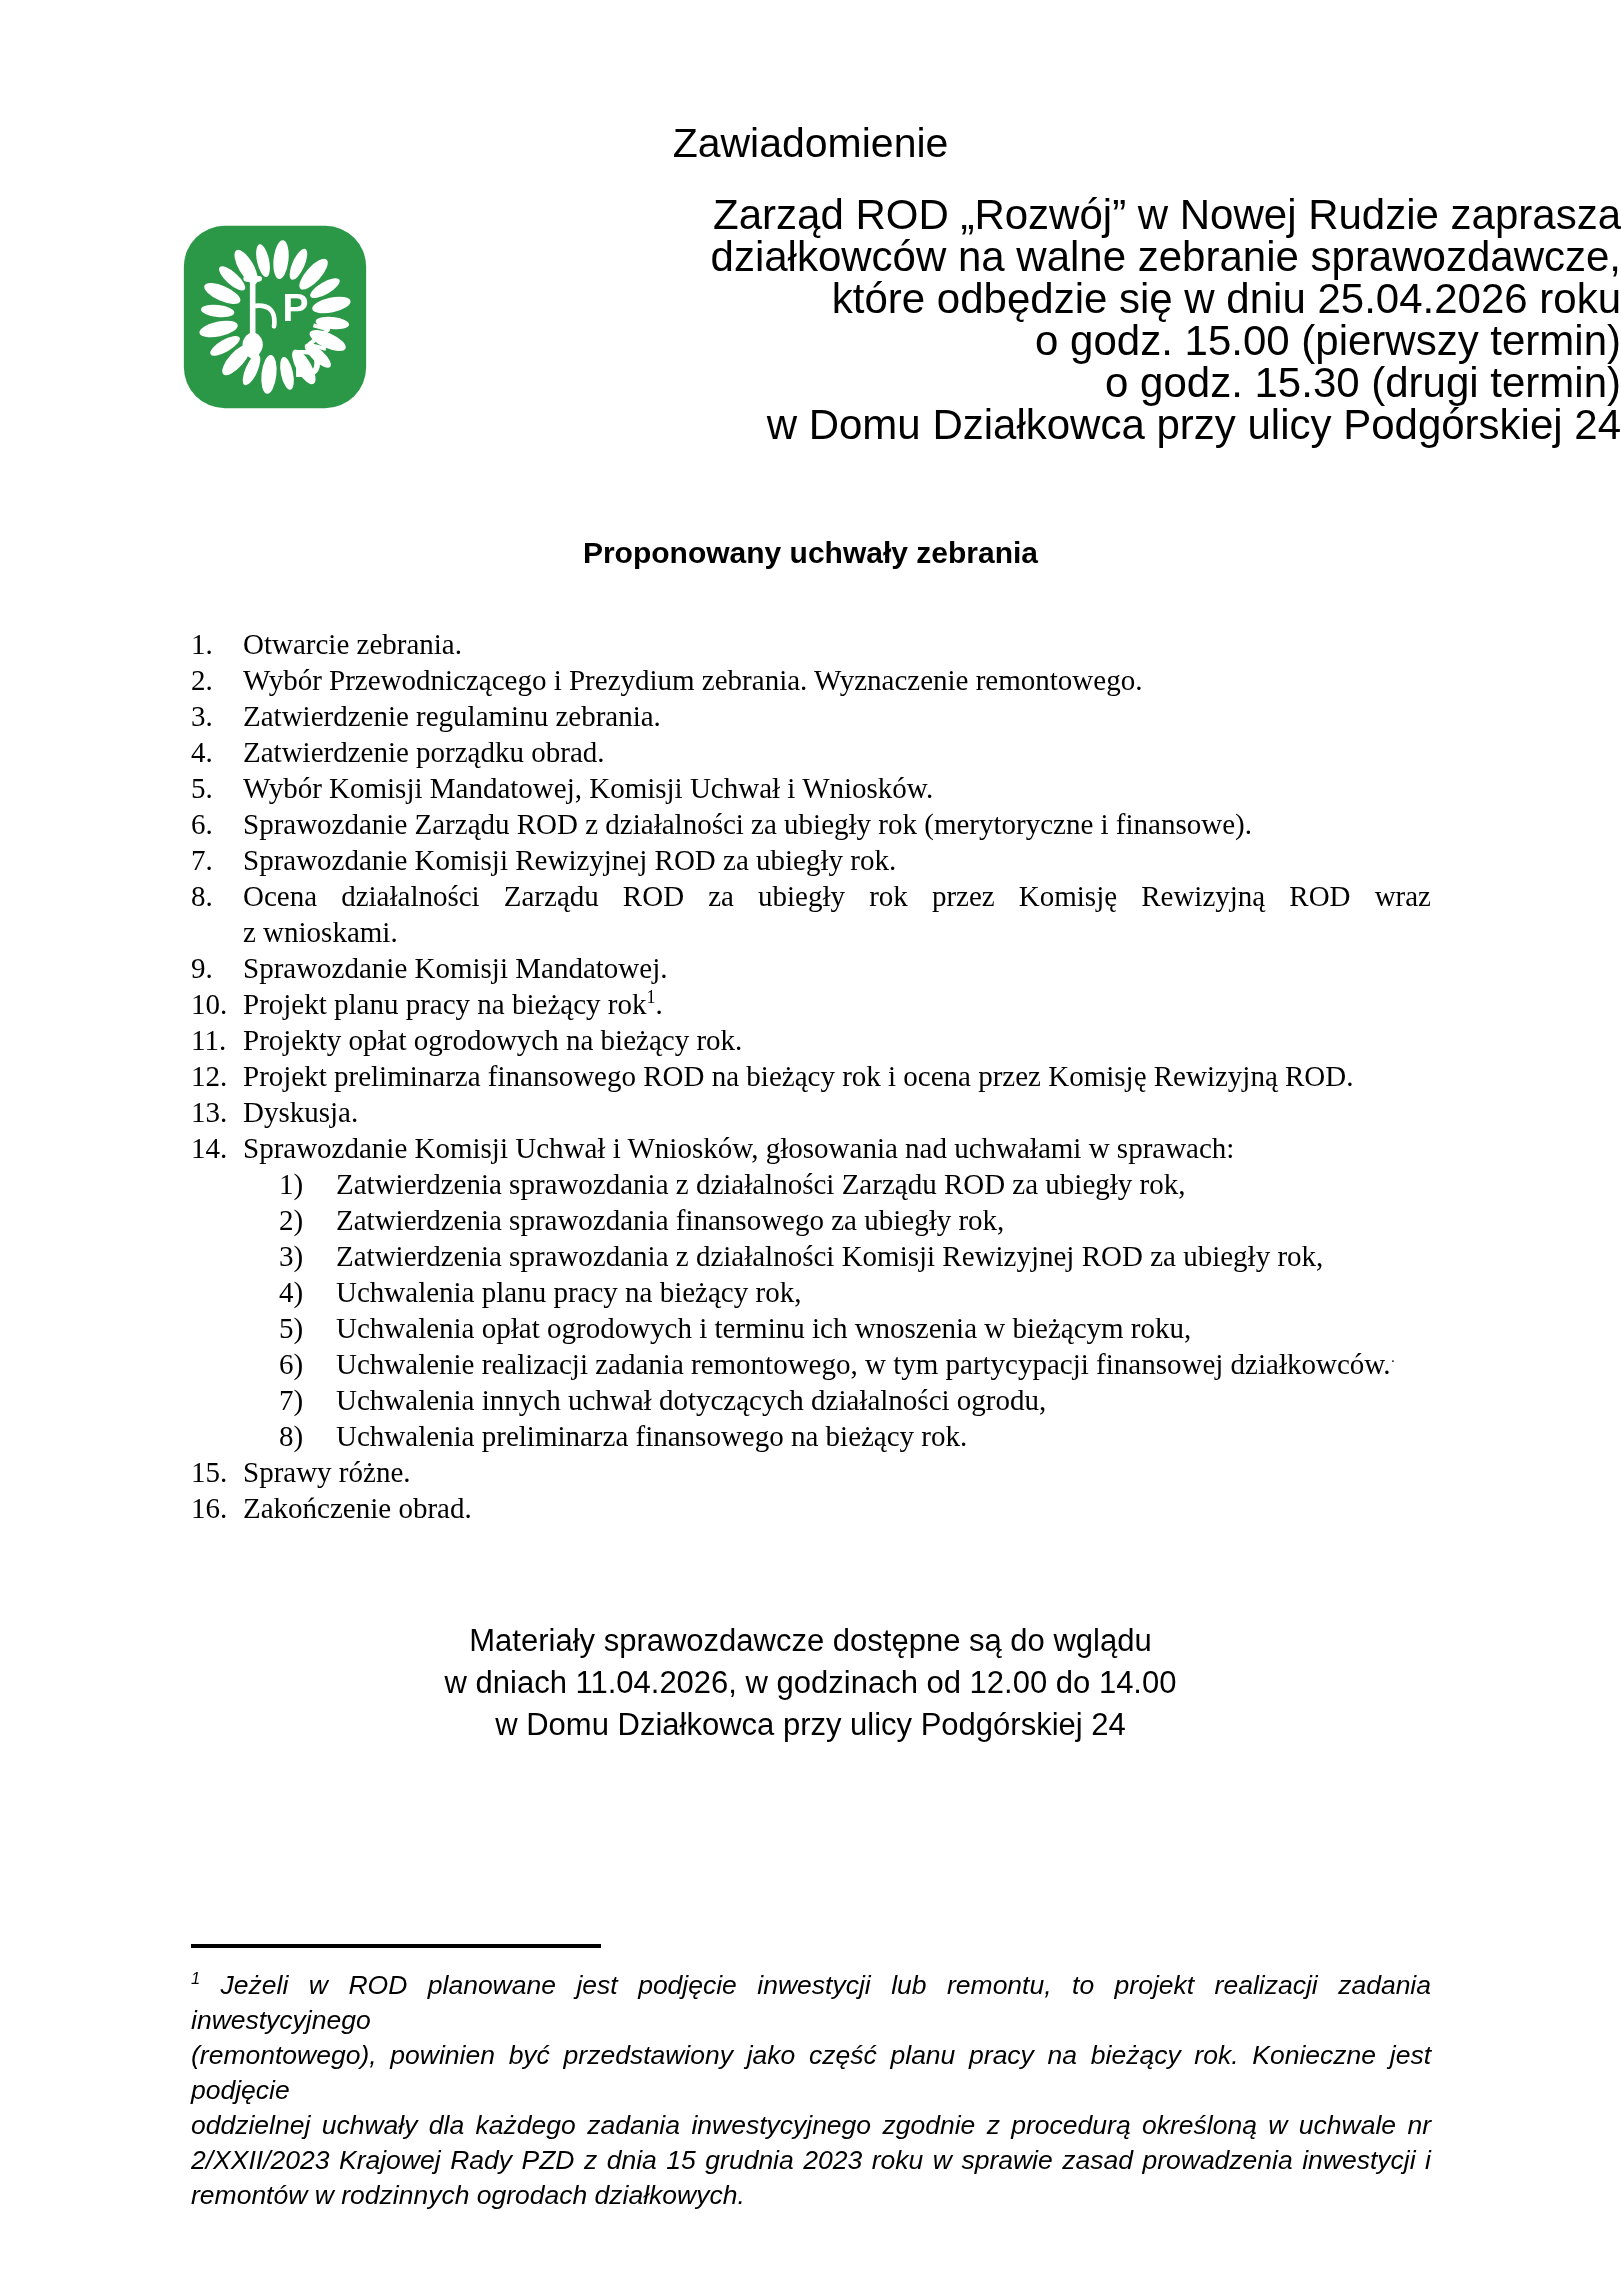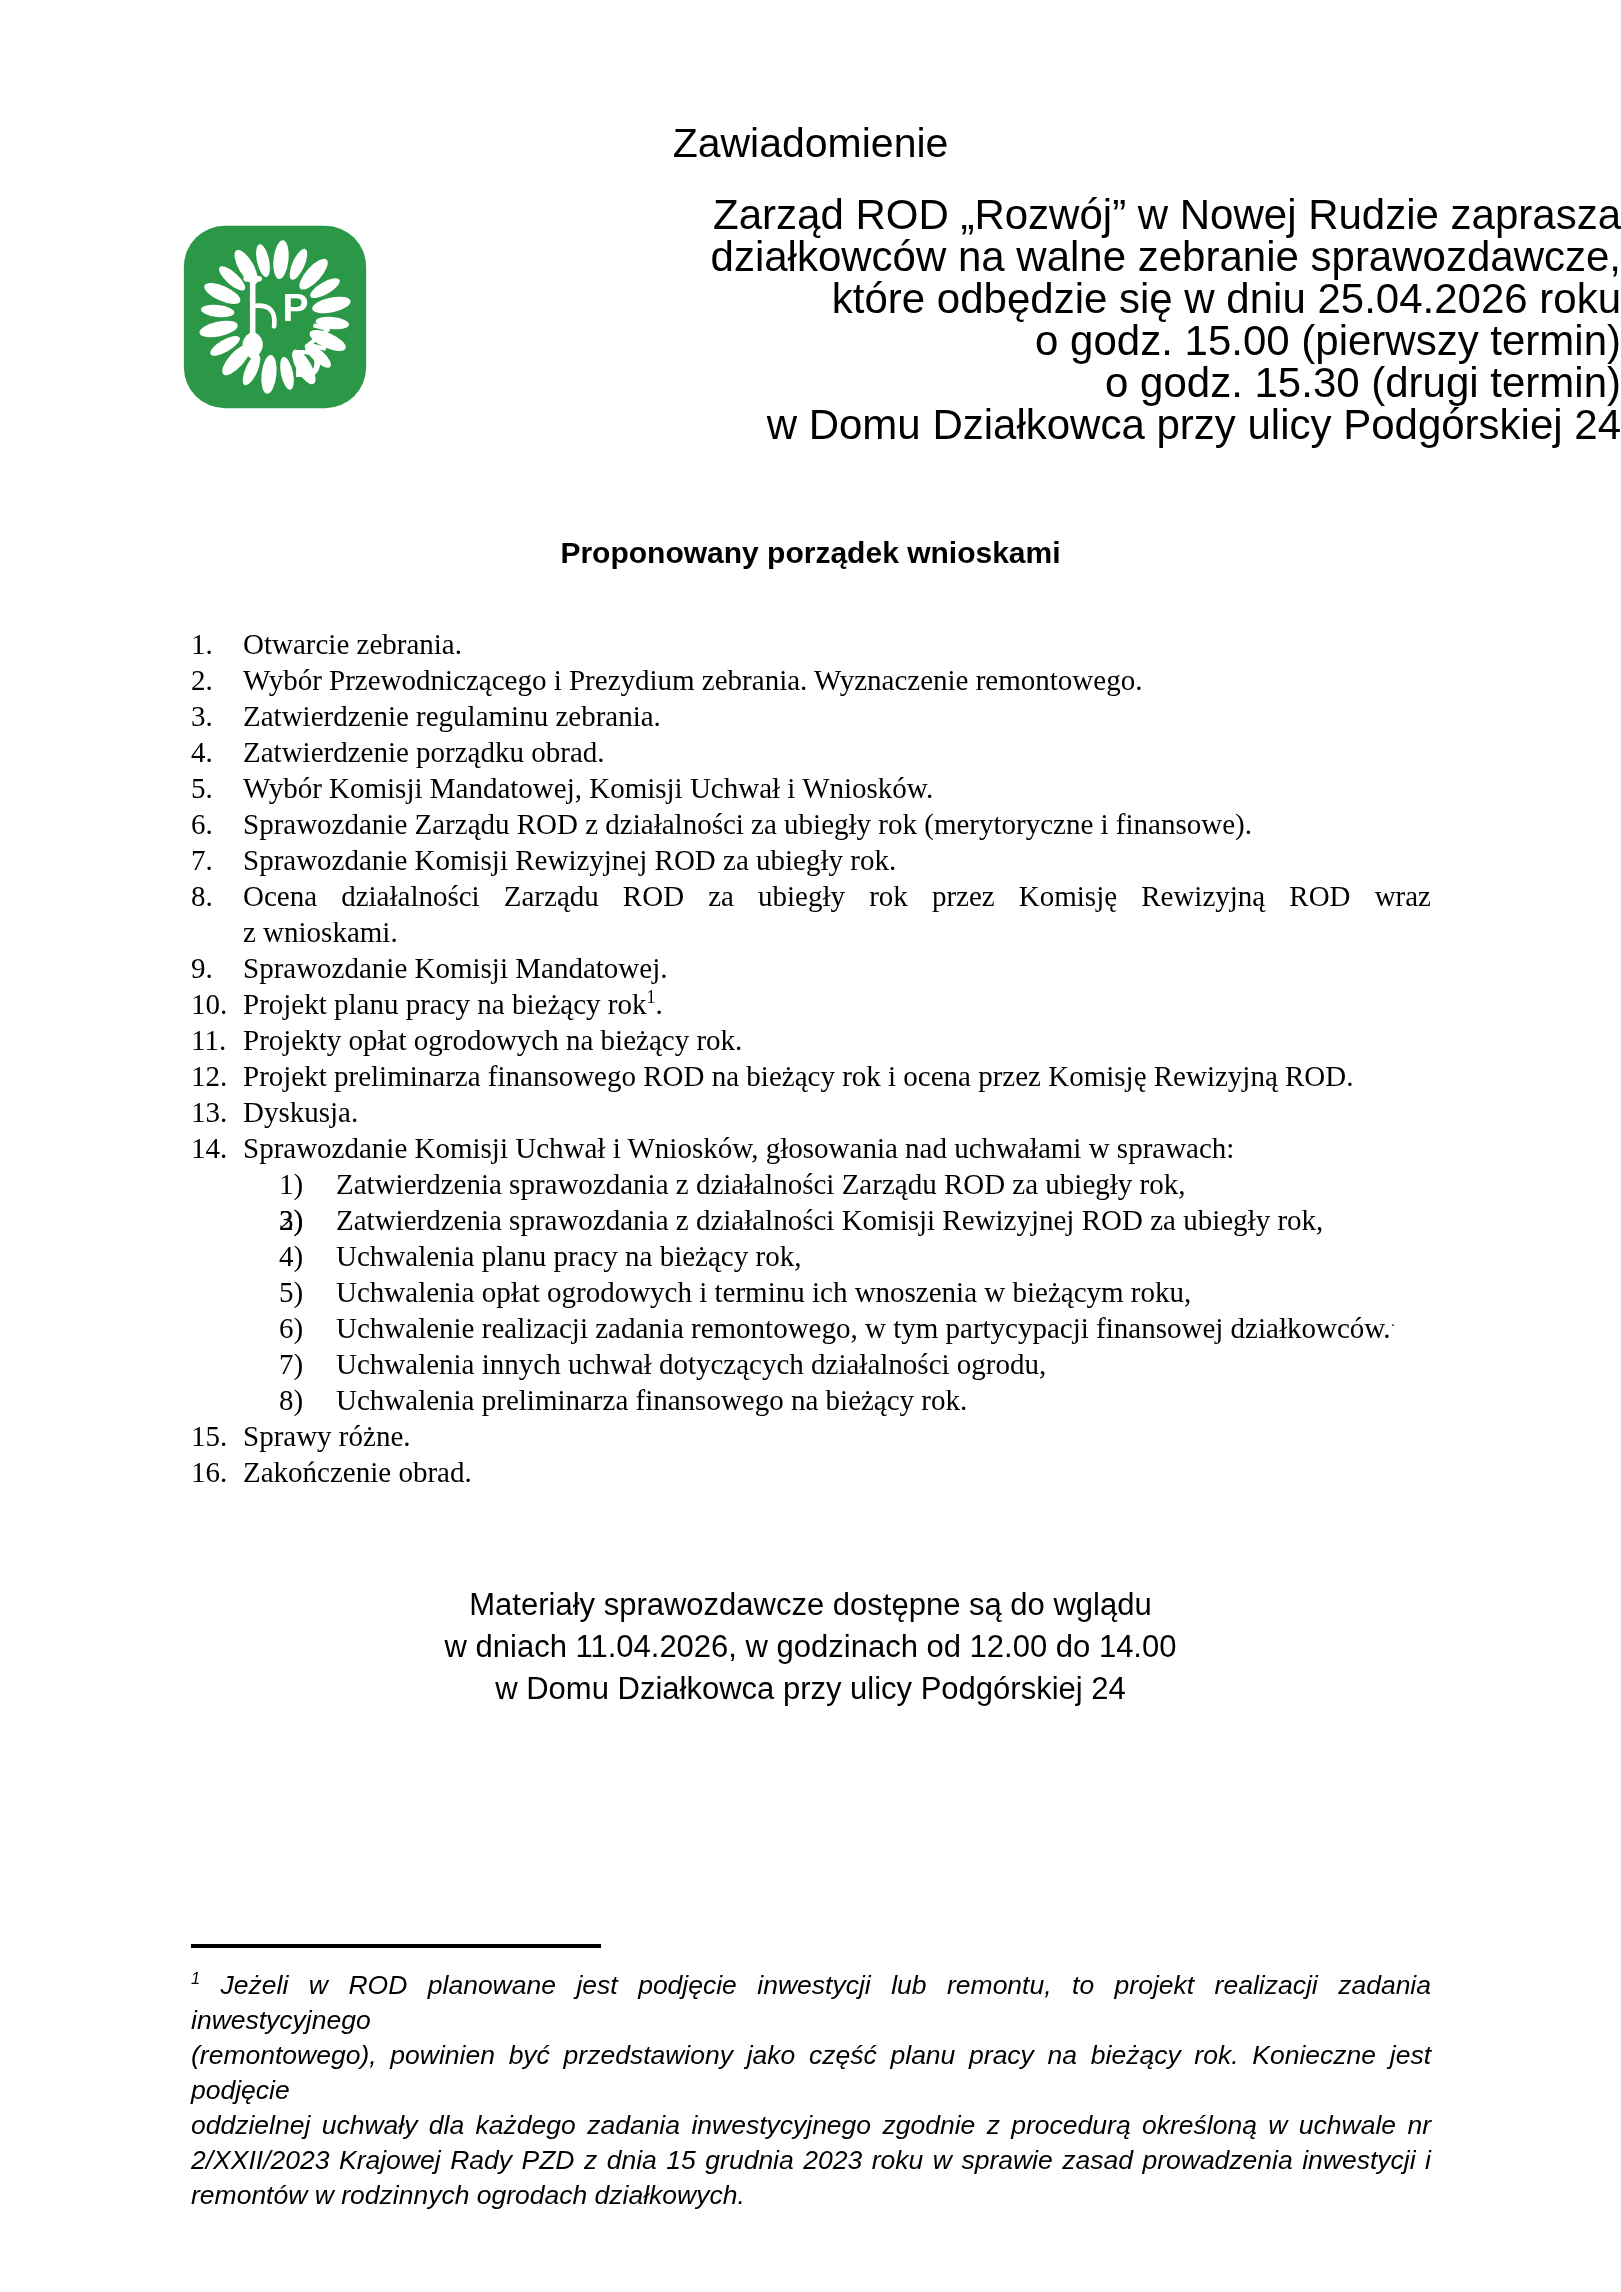--- a/index.html
+++ b/index.html
@@ -89,21 +89,21 @@
 
   <div class="intro" id="intro">
       <div>Zarząd ROD „Rozwój” w Nowej Rudzie zaprasza</div>
       <div>działkowców na walne zebranie sprawozdawcze,</div>
       <div>które odbędzie się w dniu 25.04.2026 roku</div>
       <div>o godz. 15.00 (pierwszy termin)</div>
       <div>o godz. 15.30 (drugi termin)</div>
       <div>w Domu Działkowca przy ulicy Podgórskiej 24</div>
     </div>
 
-  <h2 class="heading">Proponowany porządek wnioskami</h2>
+  <h2 class="heading">Proponowany uchwały zebrania</h2>
 
   <div class="agenda" id="agenda">
       <div class="item">
         <span class="item-num">1.</span>
         <span class="item-text"><span>Otwarcie zebrania.</span></span>
       </div>
       <div class="item">
         <span class="item-num">2.</span>
         <span class="item-text"><span>Wybór Przewodniczącego i Prezydium zebrania. Wyznaczenie remontowego.</span></span>
       </div>
@@ -155,20 +155,21 @@
       <div class="item">
         <span class="item-num">14.</span>
         <span class="item-text"><span>Sprawozdanie Komisji Uchwał i Wniosków, głosowania nad uchwałami w sprawach:</span></span>
       </div>
       <div class="subitem">
         <span class="sub-num">1)</span>
         <span class="item-text"><span>Zatwierdzenia sprawozdania z działalności Zarządu ROD za ubiegły rok,</span></span>
       </div>
       <div class="subitem">
         <span class="sub-num">2)</span>
+        <span class="item-text"><span>Zatwierdzenia sprawozdania finansowego za ubiegły rok,</span></span>
       </div>
       <div class="subitem">
         <span class="sub-num">3)</span>
         <span class="item-text"><span>Zatwierdzenia sprawozdania z działalności Komisji Rewizyjnej ROD za ubiegły rok,</span></span>
       </div>
       <div class="subitem">
         <span class="sub-num">4)</span>
         <span class="item-text"><span>Uchwalenia planu pracy na bieżący rok,</span></span>
       </div>
       <div class="subitem">

